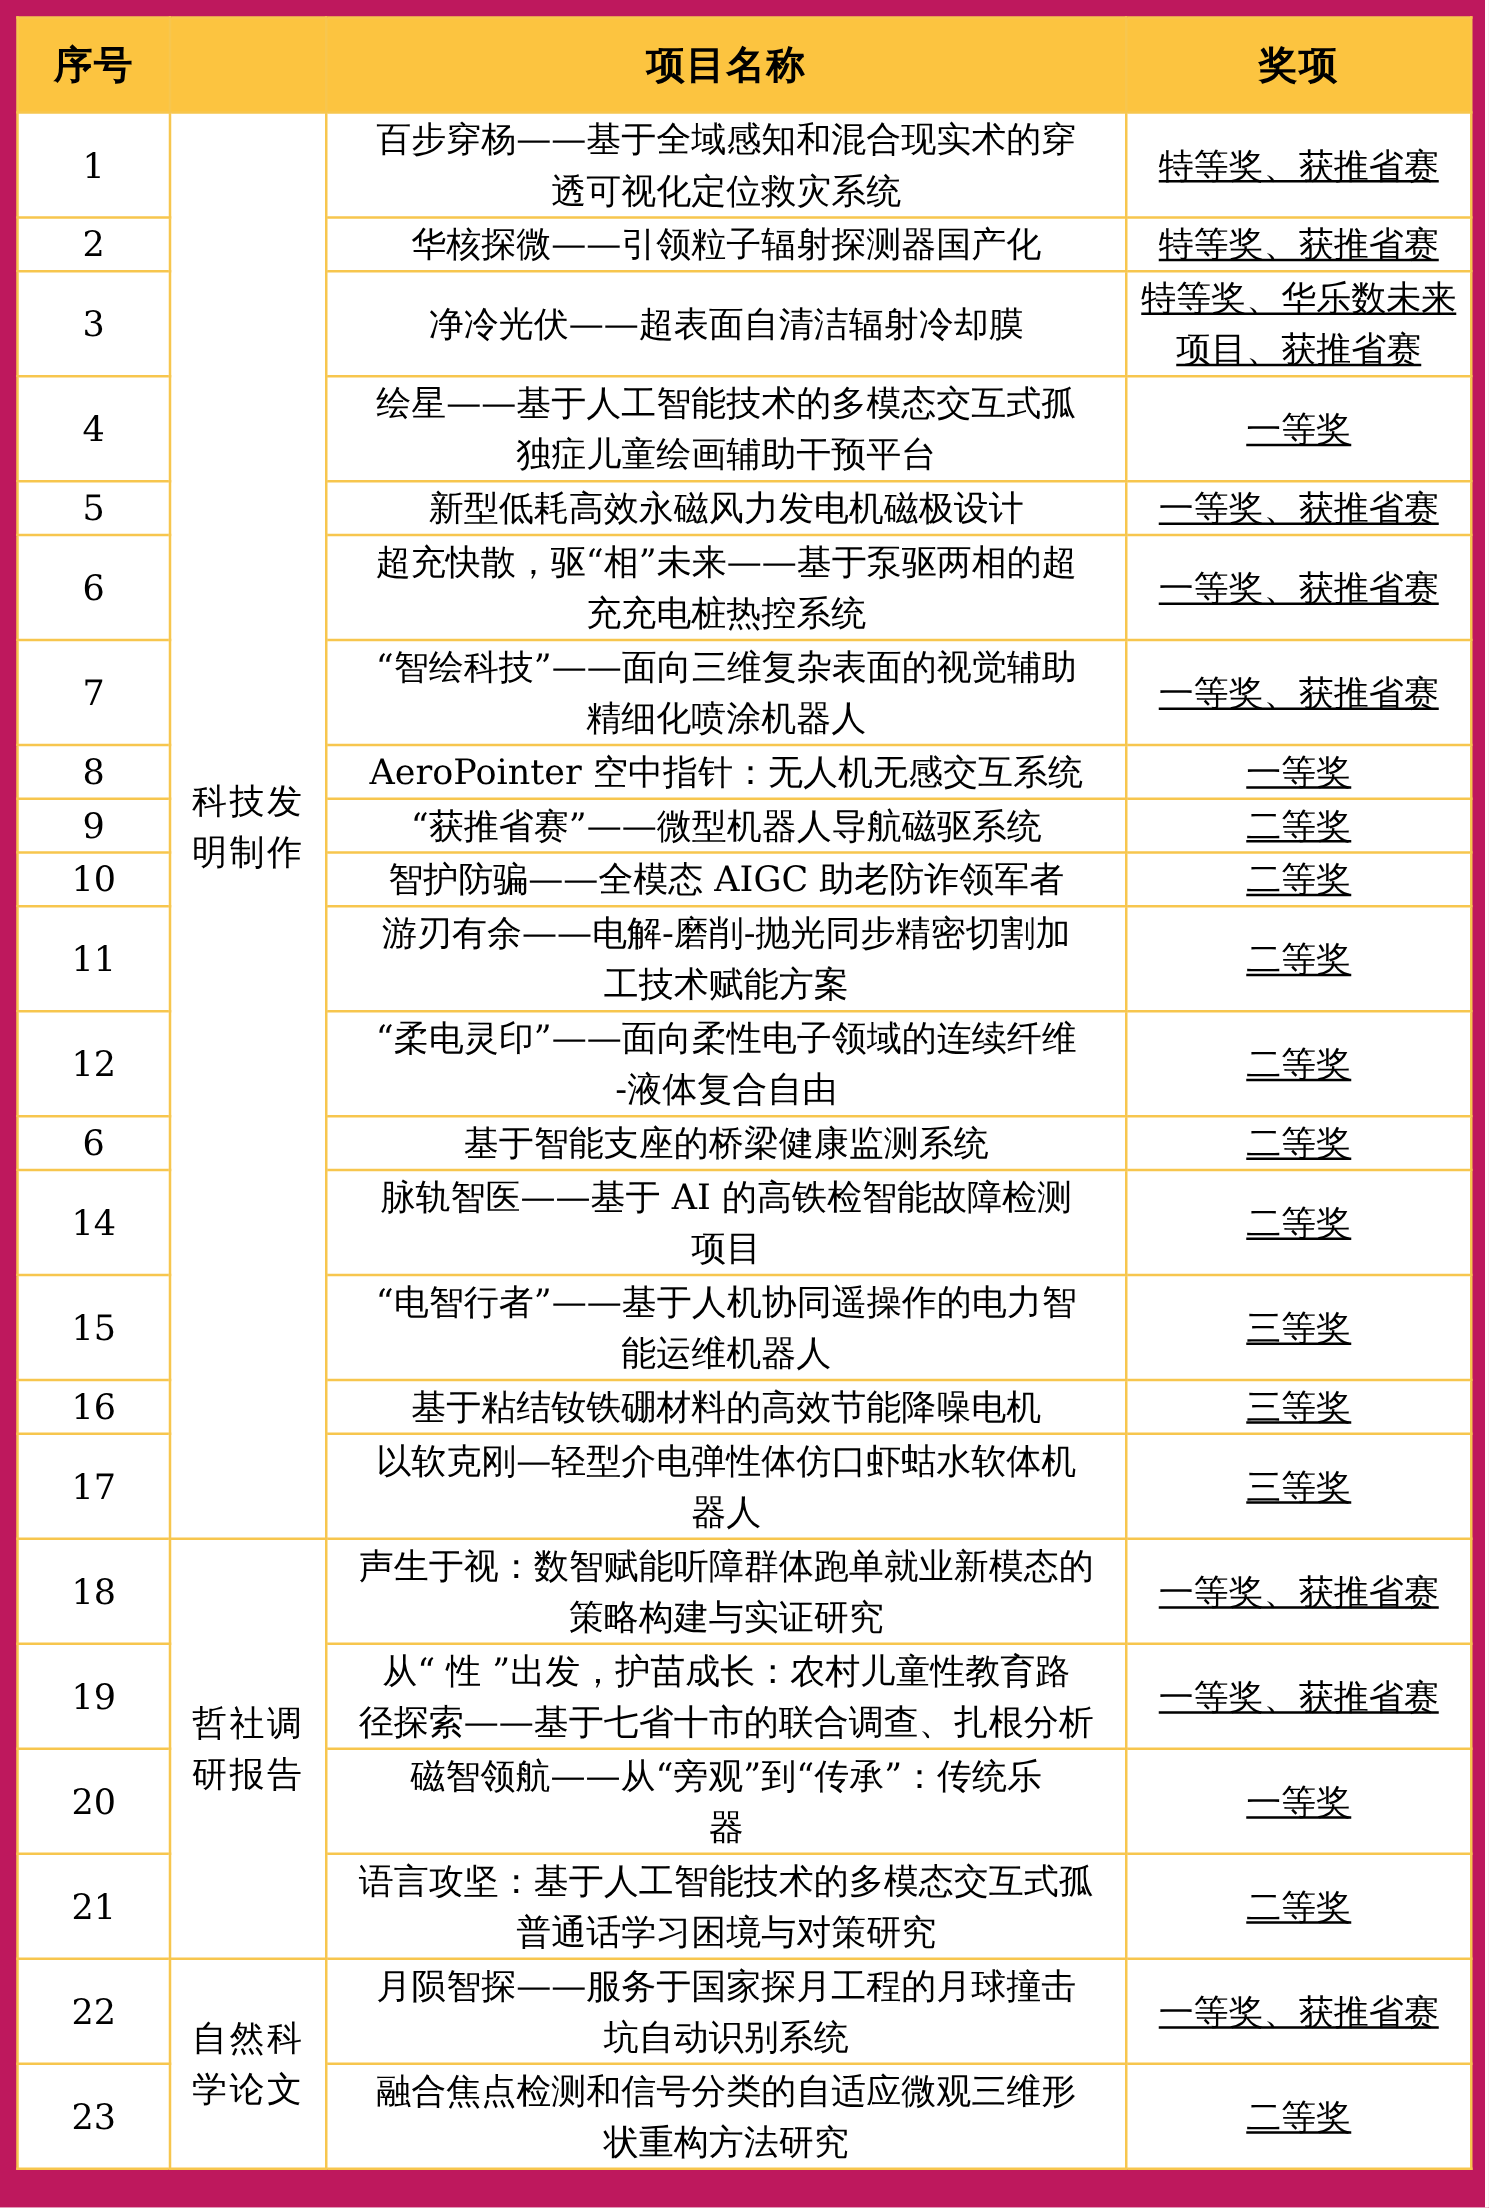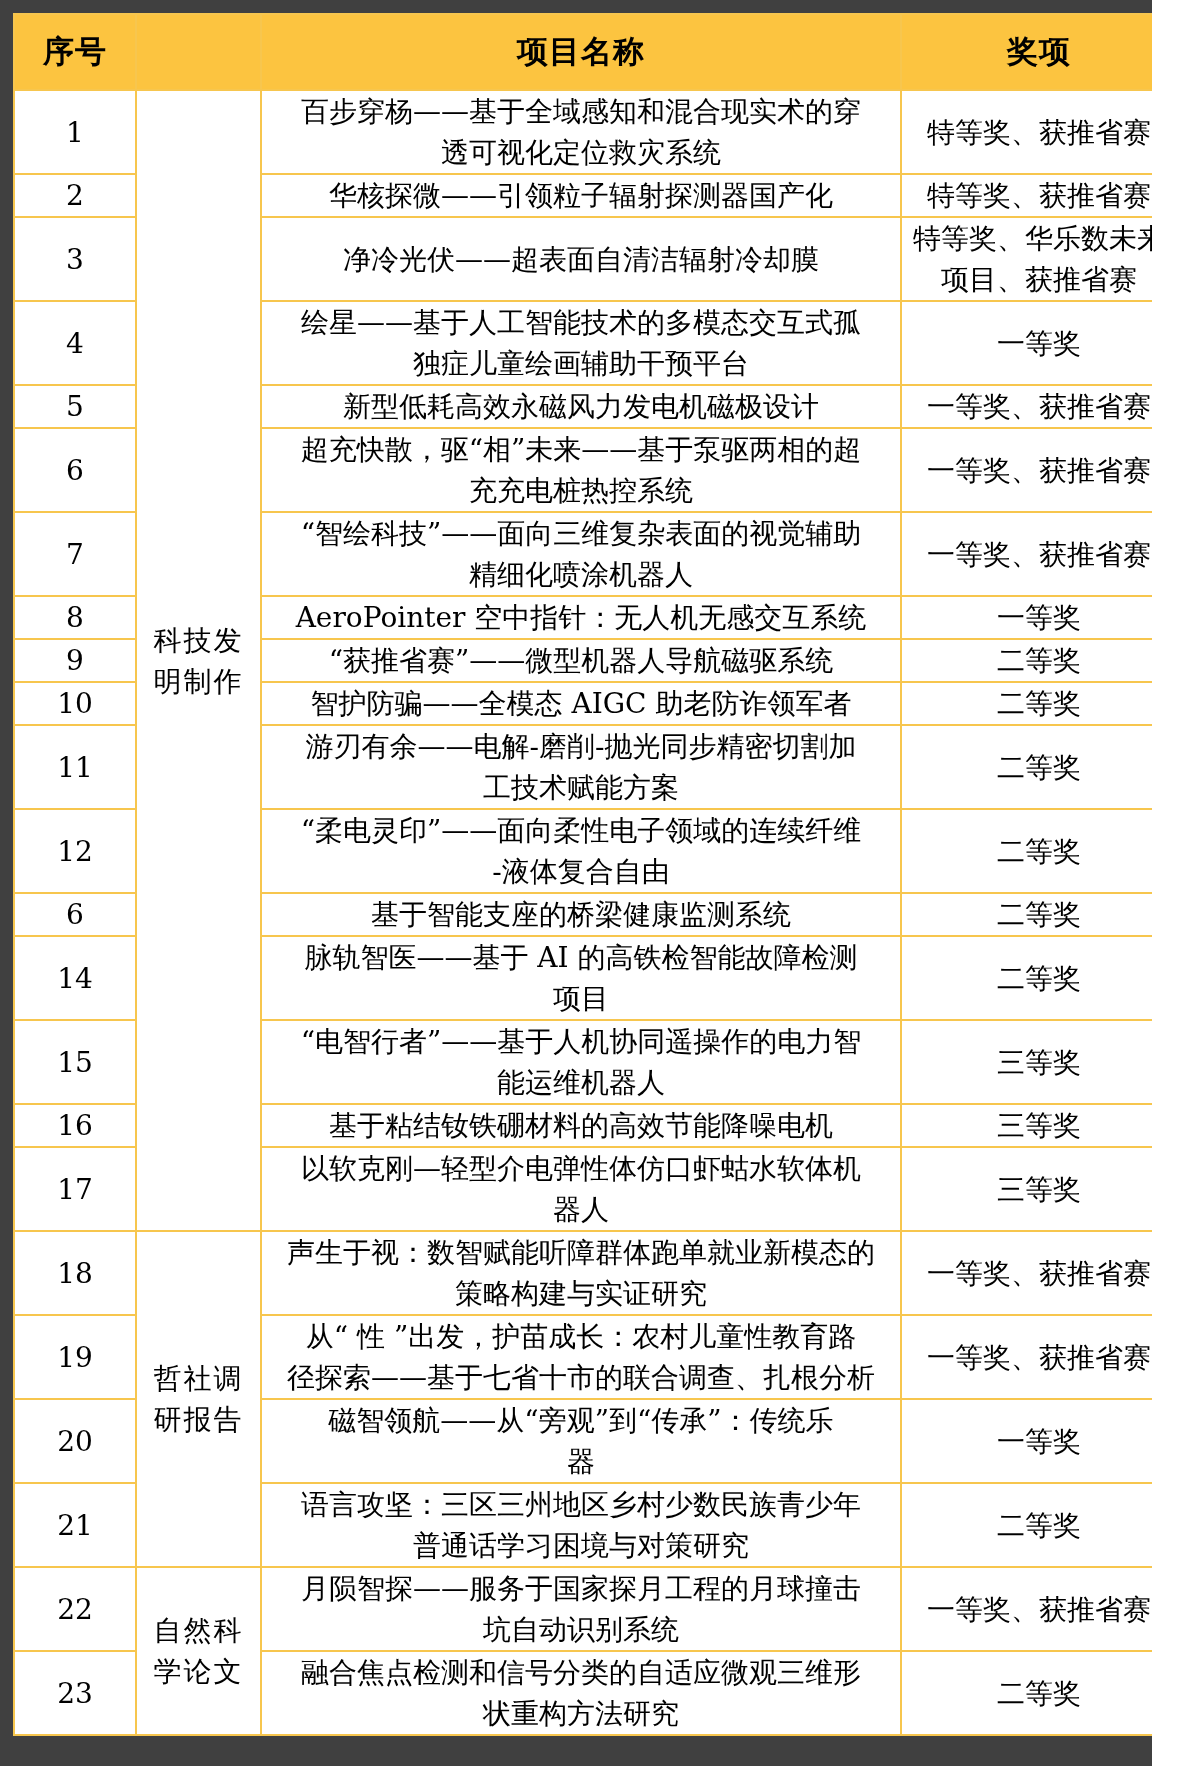--- a/index.html
+++ b/index.html
@@ -5,22 +5,23 @@
   :root{
     --header-bg:#FCC440;
     --border:#F7C64E;
     --text:#000000;
     --cell-bg:#ffffff;
   }
   html,body{margin:0;padding:0;background:#ffffff;}
   .page{
     position:relative;
     width:1152px;height:1766px;
-    background:#404040;
+    background:#be185d;
     overflow:hidden;
+    padding-left:36px;
   }
   table.awards{
     position:absolute;left:13px;top:13px;
     width:1163px;
     border-collapse:collapse;
     table-layout:fixed;
   }
   table.awards col.c-no{width:122px;}
   table.awards col.c-cat{width:125px;}
   table.awards col.c-name{width:640px;}
@@ -49,21 +50,21 @@
   }
   td.no-cell{
     font-size:30px;
     font-family:"Liberation Serif","DejaVu Serif",serif;
   }
   td.cat-cell{
     font-size:28px;
     letter-spacing:2px;
   }
   td.name-cell{padding:1px 4px;}
-  td.award-cell{padding:1px 2px;}
+  td.award-cell{padding:1px 2px;text-decoration:underline;}
 </style>
 </head>
 <body>
 
 <div class="page">
   <table class="awards">
     <colgroup>
       <col class="c-no">
         <col class="c-cat">
         <col class="c-name">
@@ -190,21 +191,21 @@
           <td class="award-cell">一等奖、获推省赛</td>
         </tr>
         <tr>
           <td class="no-cell">20</td>
           <td class="name-cell">磁智领航——从“旁观”到“传承”：传统乐
 器</td>
           <td class="award-cell">一等奖</td>
         </tr>
         <tr>
           <td class="no-cell">21</td>
-          <td class="name-cell">语言攻坚：三区三州地区乡村少数民族青少年
+          <td class="name-cell">语言攻坚：基于人工智能技术的多模态交互式孤
 普通话学习困境与对策研究</td>
           <td class="award-cell">二等奖</td>
         </tr>
         <tr>
           <td class="no-cell">22</td>
           <td class="cat-cell" rowspan="2">自然科
 学论文</td>
           <td class="name-cell">月陨智探——服务于国家探月工程的月球撞击
 坑自动识别系统</td>
           <td class="award-cell">一等奖、获推省赛</td>

